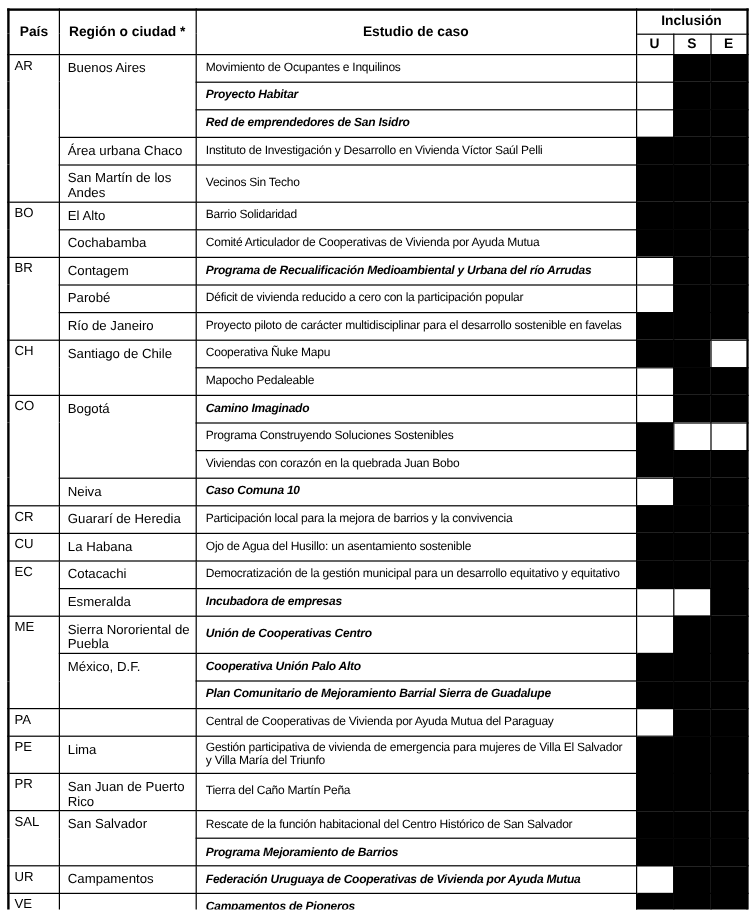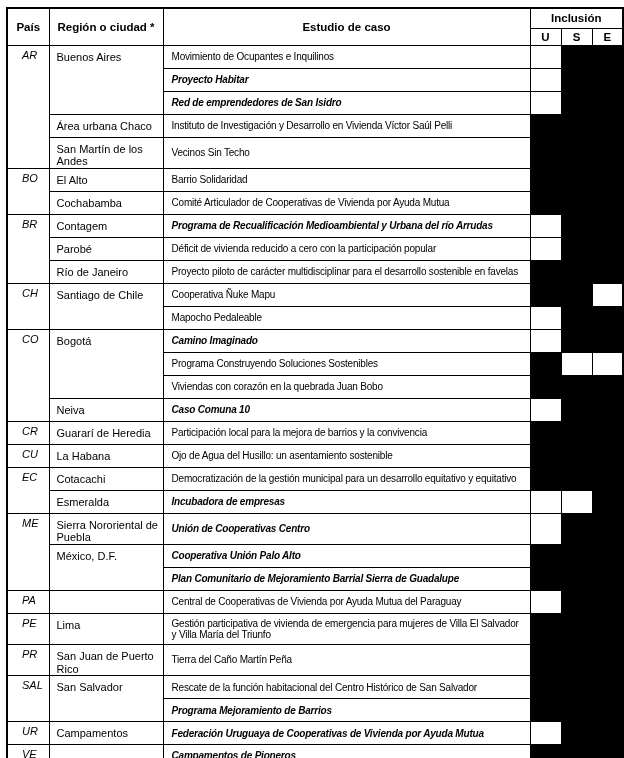--- a/index.html
+++ b/index.html
@@ -24,21 +24,21 @@
     text-align: center;
     padding: 1px 2px;
     background: #fff;
   }
   tr.h-top { height: 20px; margin-top: 28px; }
   tr.h-bot { height: 17px; }
   tbody tr { height: 23px; }
   tbody tr.tall { height: 31px; }
   td.pais {
     vertical-align: top; text-align: left;
-    font-size: 11px; padding: 3px 0 0 14px; font-style: italic;
+    font-size: 11px; padding: 3px 0 0 4px;
   }
   td.region {
     vertical-align: top; text-align: left;
     font-size: 11px; line-height: 1.15;
     padding: 5px 4px 0 7px;
     margin-left: 47px;
   }
   td.estudio {
     font-size: 10px; letter-spacing: -0.2px;
     line-height: 1.15;

